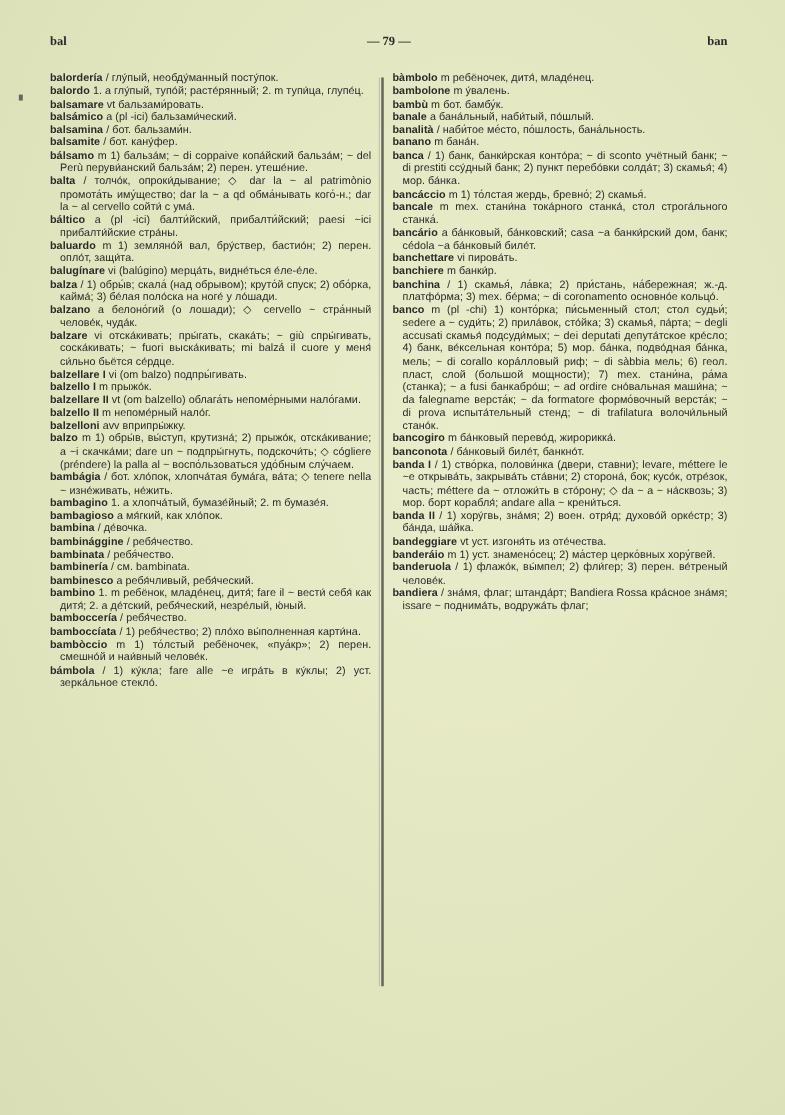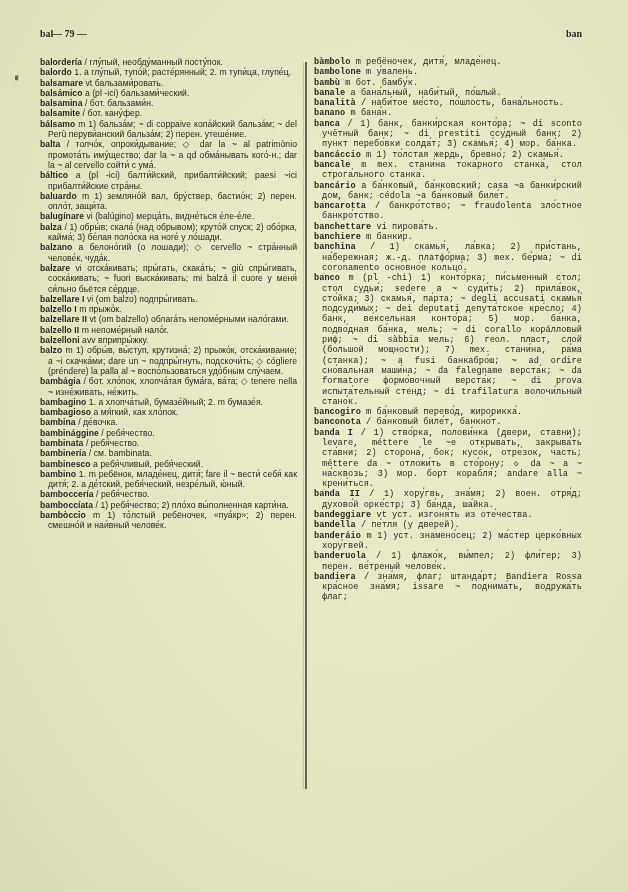--- a/index.html
+++ b/index.html
@@ -9,29 +9,29 @@
     background-image: radial-gradient(ellipse at 60% 40%, #eaedca 0%, #e2e6bf 60%, #dadeb6 100%);
     font-family: "Liberation Sans", sans-serif;
     color: #2a2a2a;
     position: relative;
   }
   .header {
     position: absolute; top: 28px; left: 40px; width: 542px; height: 14px;
     font-size: 10px; font-weight: bold; font-family: "Liberation Serif", serif;
   }
   .header .left { position: absolute; left: 0; top: 0; }
-  .header .center { position: absolute; left: 12px; width: 100%; top: 0; }
+  .header .center { position: absolute; left: 0; width: 100%; text-align: center; top: 0; }
   .header .right { position: absolute; right: 0; top: 0; }
   .col {
     position: absolute; top: 57px;
     font-size: 8.6px; line-height: 10.3px; letter-spacing: 0.05px;
     font-family: "Liberation Sans", sans-serif;
   }
   .col.left { left: 40px; width: 257px; }
-  .col.right { left: 314px; width: 268px; font-family: Liberation Mono, monospace; }
+  .col.right { left: 314px; width: 268px; }
   .rule {
     position: absolute; left: 305px; top: 62px; width: 1.5px; height: 727px;
     background: #3a3a3a; opacity: 0.75;
   }
   .rule2 { position:absolute; left: 303px; top: 62px; width:1px; height:727px; background:#777; opacity:.3; }
   .entry { padding-left: 8px; text-indent: -8px; margin: 0; text-align: justify; }
   .hw { font-weight: bold; }
   .mark { position: absolute; left: 12px; top: 76px; font-size: 8px; color: #666; }
 </style>
 </head>
@@ -71,41 +71,40 @@
     <p class="entry"><span class="hw">bambagioso</span> <span>a мя́гкий, как хло́пок.</span></p>
     <p class="entry"><span class="hw">bambina</span> <span>/ де́вочка.</span></p>
     <p class="entry"><span class="hw">bambinággine</span> <span>/ ребя́чество.</span></p>
     <p class="entry"><span class="hw">bambinata</span> <span>/ ребя́чество.</span></p>
     <p class="entry"><span class="hw">bambinería</span> <span>/ см. bambinata.</span></p>
     <p class="entry"><span class="hw">bambinesco</span> <span>a ребя́чливый, ребя́ческий.</span></p>
     <p class="entry"><span class="hw">bambino</span> <span>1. m ребёнок, младе́нец, дитя́; fare il ~ вести́ себя́ как дитя́; 2. a де́тский, ребя́ческий, незре́лый, ю́ный.</span></p>
     <p class="entry"><span class="hw">bamboccería</span> <span>/ ребя́чество.</span></p>
     <p class="entry"><span class="hw">bamboccíata</span> <span>/ 1) ребя́чество; 2) пло́хо вы́полненная карти́на.</span></p>
     <p class="entry"><span class="hw">bambòccio</span> <span>m 1) то́лстый ребёночек, «пуа́кр»; 2) перен. смешно́й и наи́вный челове́к.</span></p>
+    <p class="entry"><span class="hw">bámbola</span> <span>/ 1) ку́кла; fare alle ~e игра́ть в ку́клы; 2) уст. зерка́льное стекло́.</span></p>
   </div>
 <div class="rule2"></div>
 <div class="rule"></div>
 <div class="col right" id="right-col">
     <p class="entry"><span class="hw">bàmbolo</span> <span>m ребёночек, дитя́, младе́нец.</span></p>
     <p class="entry"><span class="hw">bambolone</span> <span>m у́валень.</span></p>
     <p class="entry"><span class="hw">bambù</span> <span>m бот. бамбу́к.</span></p>
     <p class="entry"><span class="hw">banale</span> <span>a бана́льный, наби́тый, по́шлый.</span></p>
     <p class="entry"><span class="hw">banalità</span> <span>/ наби́тое ме́сто, по́шлость, бана́льность.</span></p>
     <p class="entry"><span class="hw">banano</span> <span>m бана́н.</span></p>
     <p class="entry"><span class="hw">banca</span> <span>/ 1) банк, банки́рская конто́ра; ~ di sconto учётный банк; ~ di prestiti ссу́дный банк; 2) пункт перебо́вки солда́т; 3) скамья́; 4) мор. ба́нка.</span></p>
     <p class="entry"><span class="hw">bancáccio</span> <span>m 1) то́лстая жердь, бревно́; 2) скамья́.</span></p>
     <p class="entry"><span class="hw">bancale</span> <span>m mex. стани́на тока́рного станка́, стол строга́льного станка́.</span></p>
     <p class="entry"><span class="hw">bancário</span> <span>a ба́нковый, ба́нковский; casa ~a банки́рский дом, банк; cédola ~a ба́нковый биле́т.</span></p>
-    <p class="entry"><span class="hw">bancarotta</span> <span>/ банкро́тство; ~ fraudolenta зло́стное банкро́тство.</span></p>
     <p class="entry"><span class="hw">banchettare</span> <span>vi пирова́ть.</span></p>
     <p class="entry"><span class="hw">banchiere</span> <span>m банки́р.</span></p>
     <p class="entry"><span class="hw">banchina</span> <span>/ 1) скамья́, ла́вка; 2) при́стань, на́бережная; ж.-д. платфо́рма; 3) mex. бе́рма; ~ di coronamento основно́е кольцо́.</span></p>
     <p class="entry"><span class="hw">banco</span> <span>m (pl -chi) 1) конто́рка; пи́сьменный стол; стол судьи́; sedere a ~ суди́ть; 2) прила́вок, сто́йка; 3) скамья́, па́рта; ~ degli accusati скамья́ подсуди́мых; ~ dei deputati депута́тское кре́сло; 4) банк, ве́ксельная конто́ра; 5) мор. ба́нка, подво́дная ба́нка, мель; ~ di corallo корáлловый риф; ~ di sàbbia мель; 6) геол. пласт, слой (большой мощности); 7) mex. стани́на, ра́ма (станка); ~ a fusi банкабро́ш; ~ ad ordire сно́вальная маши́на; ~ da falegname верста́к; ~ da formatore формо́вочный верста́к; ~ di prova испыта́тельный стенд; ~ di trafilatura волочи́льный стано́к.</span></p>
     <p class="entry"><span class="hw">bancogiro</span> <span>m ба́нковый перево́д, жирорикка́.</span></p>
     <p class="entry"><span class="hw">banconota</span> <span>/ ба́нковый биле́т, банкно́т.</span></p>
     <p class="entry"><span class="hw">banda I</span> <span>/ 1) ство́рка, полови́нка (двери, ставни); levare, méttere le ~e открыва́ть, закрыва́ть ста́вни; 2) сторона́, бок; кусо́к, отре́зок, часть; méttere da ~ отложи́ть в сто́рону; ◇ da ~ a ~ на́сквозь; 3) мор. борт корабля́; andare alla ~ крени́ться.</span></p>
     <p class="entry"><span class="hw">banda II</span> <span>/ 1) хору́гвь, зна́мя; 2) воен. отря́д; духово́й орке́стр; 3) ба́нда, ша́йка.</span></p>
     <p class="entry"><span class="hw">bandeggiare</span> <span>vt уст. изгоня́ть из оте́чества.</span></p>
-    <p class="entry"><span class="hw">bandella</span> <span>/ пе́тля (у дверей).</span></p>
     <p class="entry"><span class="hw">banderáio</span> <span>m 1) уст. знамено́сец; 2) ма́стер церко́вных хору́гвей.</span></p>
     <p class="entry"><span class="hw">banderuola</span> <span>/ 1) флажо́к, вы́мпел; 2) фли́гер; 3) перен. ве́треный челове́к.</span></p>
     <p class="entry"><span class="hw">bandiera</span> <span>/ зна́мя, флаг; штанда́рт; Bandiera Rossa кра́сное зна́мя; issare ~ поднима́ть, водружа́ть флаг;</span></p>
   </div>
 
 </body></html>

